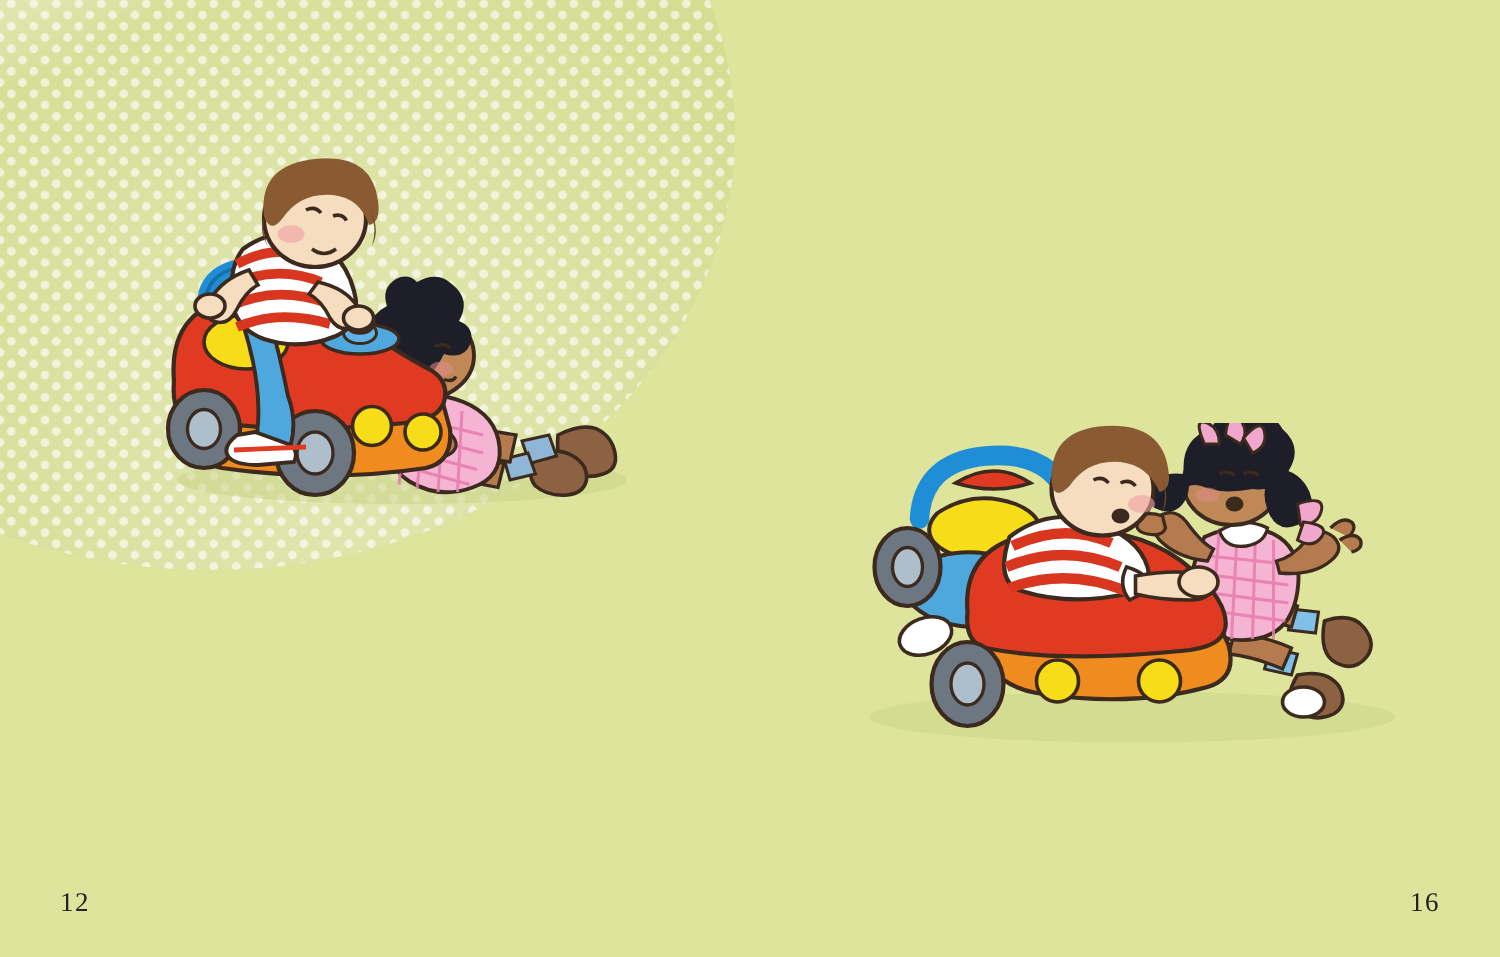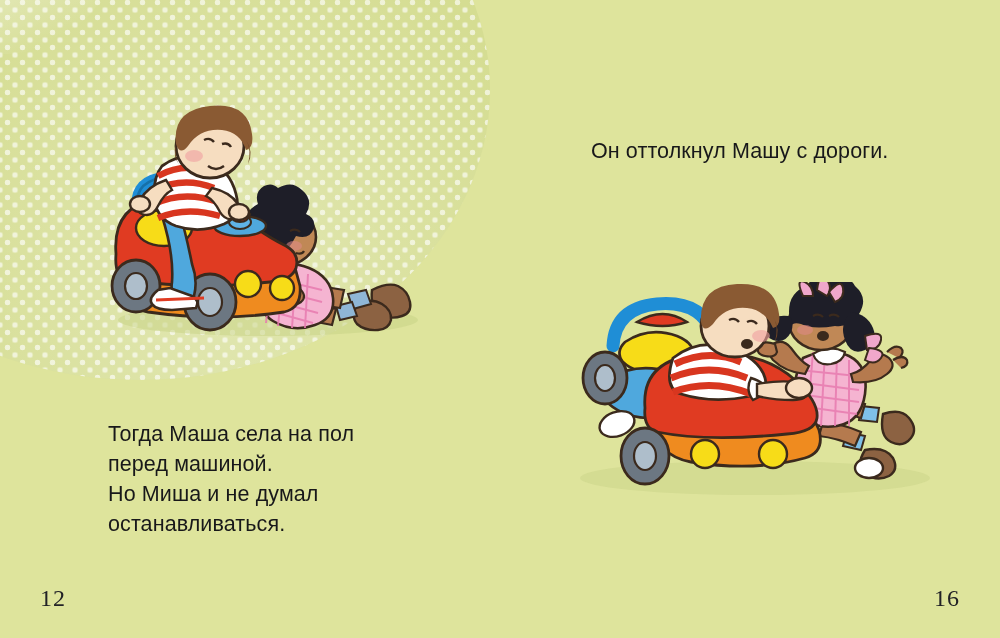--- a/index.html
+++ b/index.html
@@ -68,21 +68,21 @@
     white-space: pre-line;
     letter-spacing: 0.1px;
   }
   #text-left  { left: 108px; top: 419px; width: 330px; }
   #text-right { left: 591px; top: 136px; width: 380px; }
 
   
   .page-number {
     position: absolute;
     bottom: 26px;
-    font-size: 24px;
+    font-size: 18px;
     color: #222226;
     font-family: "Liberation Serif", serif;
     letter-spacing: 1px;
     text-align: center;
   }
   #page-number-left  { left: 40px; }
   #page-number-right { right: 40px; }
 
   
   .illustration { position: absolute; }
@@ -308,24 +308,19 @@
       <path d="M208 34 q8 14 2 26 q4 -16 -2 -26z" fill="#6f4626"></path>
       <path d="M138 36 q-4 14 2 24 q-6 -12 -2 -24z" fill="#6f4626"></path>
 
       <ellipse cx="196" cy="54" rx="9" ry="6" fill="#f0a0a0" opacity="0.6"></ellipse>
       <path d="M164 38 q6 -3 10 2" stroke="#3b2a1d" stroke-width="2.4" fill="none"></path>
       <path d="M182 40 q6 -3 10 2" stroke="#3b2a1d" stroke-width="2.4" fill="none"></path>
       <ellipse cx="182" cy="62" rx="6" ry="5" fill="#3b2a1d"></ellipse>
     </svg>
   </div>
 
-  <div class="story-text" id="text-left">Тогда Маша села на пол
-перед машиной.
-Но Миша и не думал
-останавливаться.</div>
-
-  <div class="story-text" id="text-right">Он оттолкнул Машу с дороги.</div>
+
 
   <div class="page-number" id="page-number-left">12</div>
 
   <div class="page-number" id="page-number-right">16</div>
 
 </div>
 
 </body></html>

